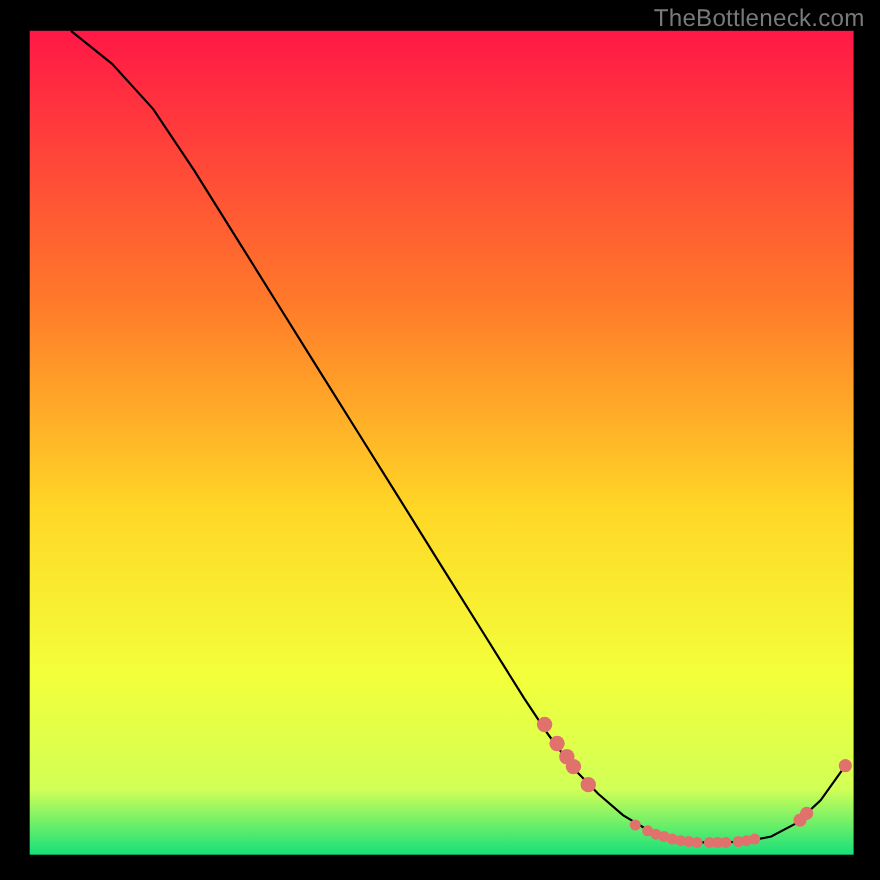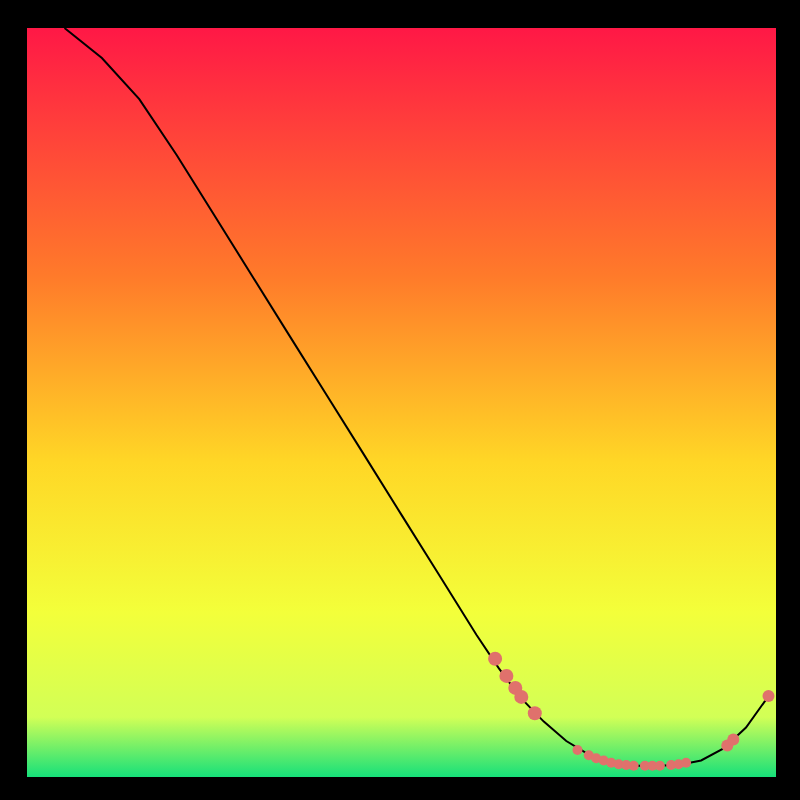--- a/index.html
+++ b/index.html
@@ -29,20 +29,21 @@
   svg {
     position: absolute;
     left: 0;
     top: 0;
   }
 </style>
 </head>
 <body>
 <div class="wrap">
 
+<span class="watermark">TheBottleneck.com</span>
 
 <svg id="svg" width="800" height="800" viewBox="0 0 800 800">
   <defs>
     <linearGradient id="bgGrad" x1="0" y1="0" x2="0" y2="1">
       <stop id="g0" offset="0%" stop-color="#ff1846"></stop>
       <stop id="g1" offset="33%" stop-color="#ff7a2a"></stop>
       <stop id="g2" offset="58%" stop-color="#ffd726"></stop>
       <stop id="g3" offset="78%" stop-color="#f3ff3a"></stop>
       <stop id="g3b" offset="92%" stop-color="#d2ff56"></stop>
       <stop id="g4" offset="100%" stop-color="#16e07a"></stop>

